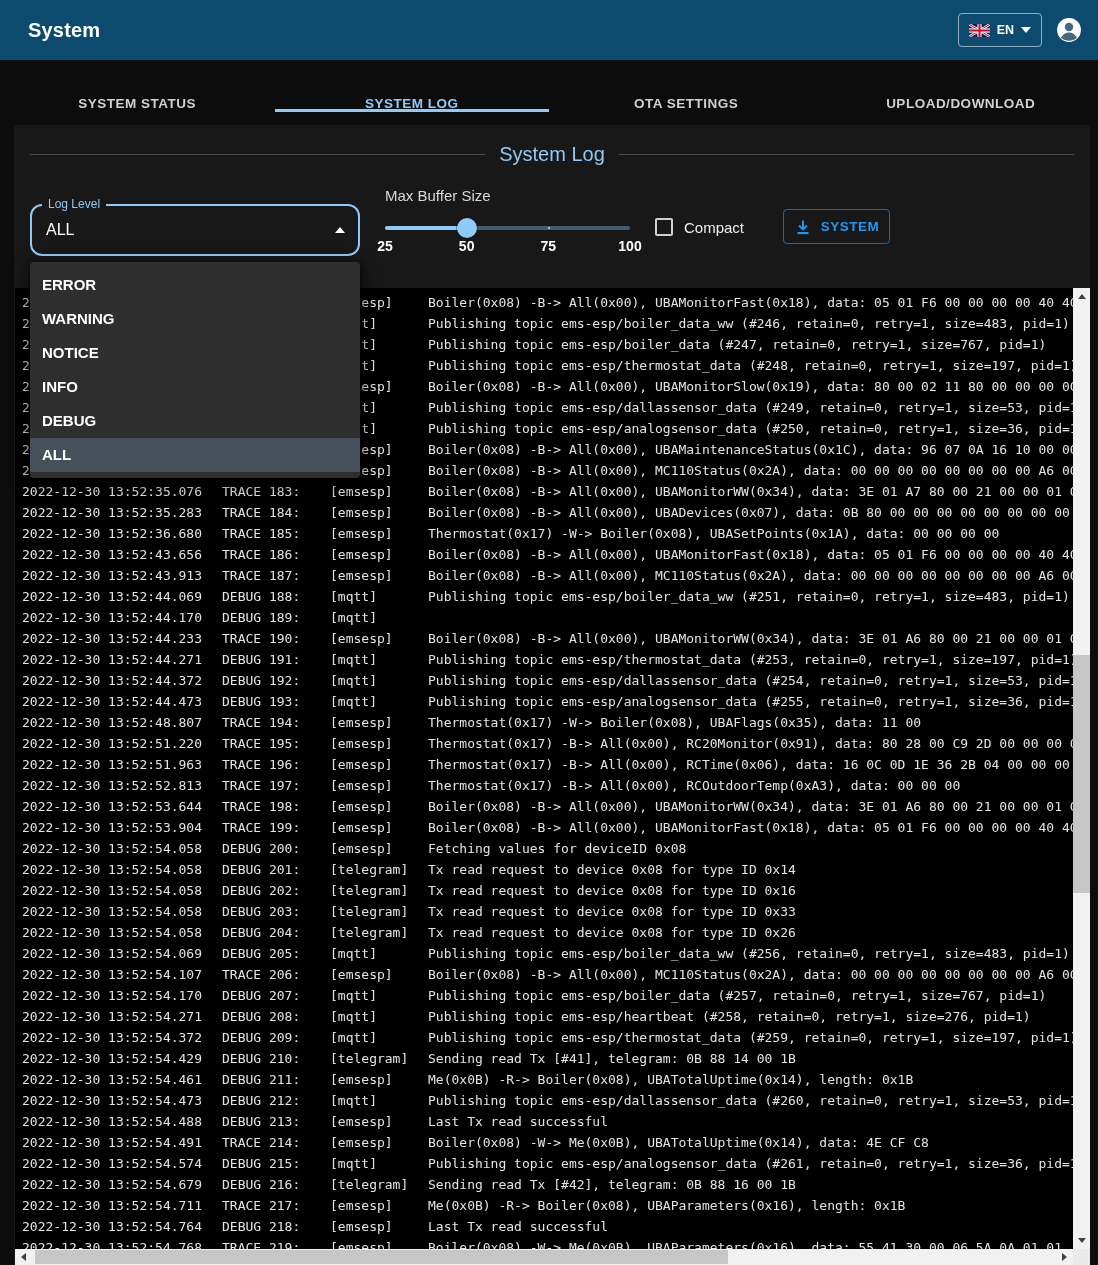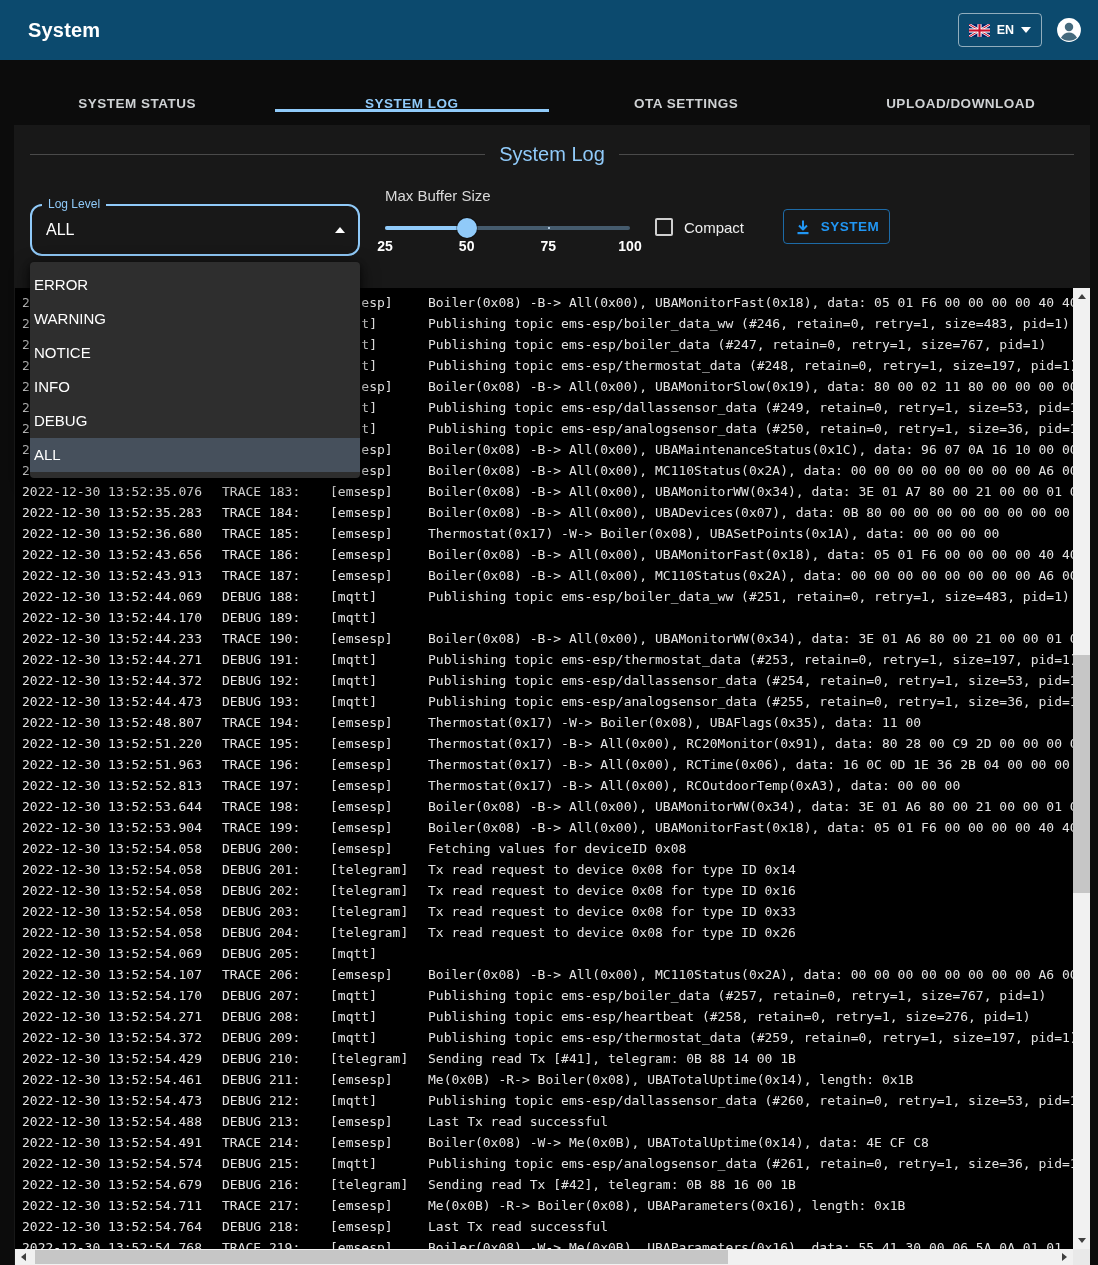--- a/index.html
+++ b/index.html
@@ -35,21 +35,21 @@
   .select-box { position:absolute; left:16px; top:79px; width:330px; height:52px; border:2px solid #90caf9;
     border-radius:12px; cursor:pointer; }
   .select-label { position:absolute; top:-9px; left:10px; background:#181818; padding:0 6px; color:#90caf9; font-size:12px; }
   .select-value { position:absolute; left:14px; top:0; height:48px; line-height:48px; color:#fff; font-size:16px; }
   .caret-up { position:absolute; right:13px; top:21px; width:0; height:0;
     border-left:5px solid transparent; border-right:5px solid transparent; border-bottom:6px solid #fff; }
 
   
   .menu { position:absolute; left:16px; top:137px; width:330px; background:#2e2e2e; border-radius:4px;
     padding:6px 0; box-shadow:0 5px 18px rgba(0,0,0,.65), 0 2px 6px rgba(0,0,0,.5); z-index:30; }
-  .menu-item { height:34px; line-height:34px; padding-left:4px; color:#fff; font-size:15px; font-weight:400; cursor:pointer; }
+  .menu-item { height:34px; line-height:34px; padding-left:12px; color:#fff; font-size:15px; font-weight:700; cursor:pointer; }
   .menu-item.selected { background:#46505c; }
 
   
   .slider-block { position:absolute; left:371px; top:62px; width:245px; }
   .slider-title { color:#d9d9d9; font-size:15px; }
   .slider-track-wrap { position:relative; height:20px; margin-top:14px; }
   .slider-rail { position:absolute; left:0; right:0; top:8px; height:4px; border-radius:2px; background:rgba(144,202,249,.38); }
   .slider-fill { position:absolute; left:0; width:33.33%; top:8px; height:4px; border-radius:2px; background:#90caf9; }
   .slider-mark { position:absolute; top:9px; width:2px; height:2px; border-radius:50%; background:#cfe7fb; }
   .slider-thumb { position:absolute; top:0; left:33.33%; width:20px; height:20px; margin-left:-10px; border-radius:50%;
@@ -370,20 +370,21 @@
         <div class="log-row">
           <span class="log-ts">2022-12-30 13:52:54.058</span>
           <span class="log-lvl">DEBUG 204:</span>
           <span class="log-src">[telegram]</span>
           <span class="log-msg">Tx read request to device 0x08 for type ID 0x26</span>
         </div>
         <div class="log-row">
           <span class="log-ts">2022-12-30 13:52:54.069</span>
           <span class="log-lvl">DEBUG 205:</span>
           <span class="log-src">[mqtt]</span>
+          <span class="log-msg">Publishing topic ems-esp/boiler_data_ww (#256, retain=0, retry=1, size=483, pid=1)</span>
         </div>
         <div class="log-row">
           <span class="log-ts">2022-12-30 13:52:54.107</span>
           <span class="log-lvl">TRACE 206:</span>
           <span class="log-src">[emsesp]</span>
           <span class="log-msg">Boiler(0x08) -B-&gt; All(0x00), MC110Status(0x2A), data: 00 00 00 00 00 00 00 00 A6 00 00</span>
         </div>
         <div class="log-row">
           <span class="log-ts">2022-12-30 13:52:54.170</span>
           <span class="log-lvl">DEBUG 207:</span>

